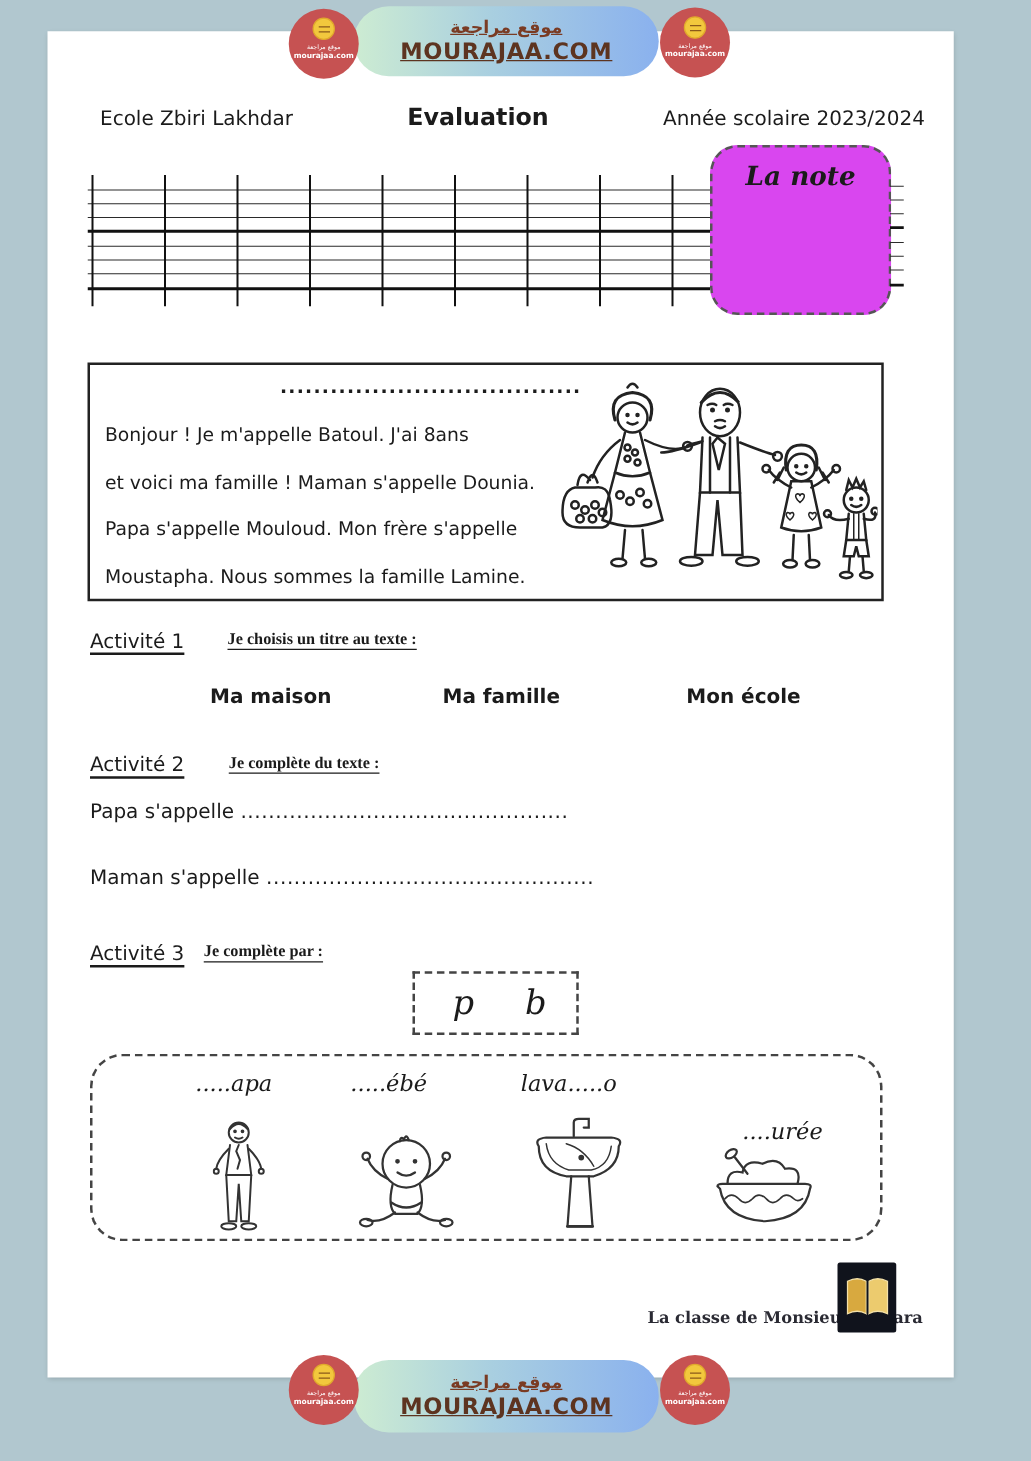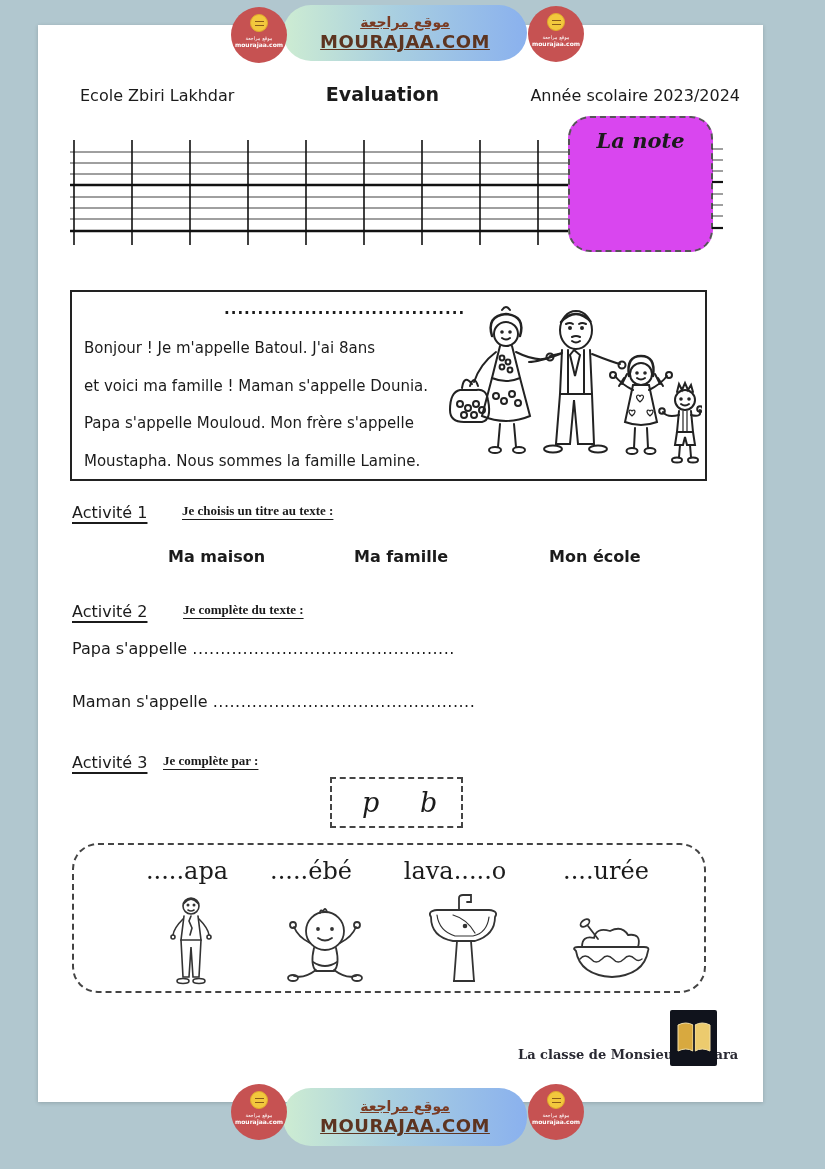--- a/index.html
+++ b/index.html
@@ -73,22 +73,22 @@
   
   .act-label { font-size:16px; font-weight:normal; text-decoration:underline; text-decoration-thickness:2px; text-underline-offset:4px; }
   .act-instr { font-size:13px; font-weight:600; text-decoration:underline; text-underline-offset:4px;font-family:Liberation Serif, serif; }
   .opt { font-size:16px; font-weight:bold; }
   .fill-line { font-size:16px; white-space:nowrap; }
   .fill-line .dots { letter-spacing:.5px; }
   .letters-box { left:292px; top:752px; width:133px; height:51px; border:2px dashed #444; background:#fff; }
   .letters-box span { font-family:"DejaVu Serif", serif; font-style:italic; font-size:27px; font-weight:500; top:8px; }
   .big-dash-box { left:34px; top:818px; width:634px; height:150px; border:2px dashed #444; border-radius:26px; background:#fff; }
   .cursive-word {
-    font-family:"DejaVu Serif", serif; font-weight:500;
-    font-size:24px; top:12px; transform:translateX(-50%); white-space:nowrap;
+    font-family:"DejaVu Serif", serif; font-style:italic; font-weight:500;
+    font-size:18px; top:12px; transform:translateX(-50%); white-space:nowrap;
   }
   .credit-text { left:480px; top:1022px; font-family:"DejaVu Serif", serif; font-weight:bold; font-size:13px; color:#2a2a33; }
   .book-logo { left:632px; top:985px; width:47px; height:56px; background:#10131c; border-radius:2px; display:flex; align-items:center; justify-content:center; }
   .book-logo svg { position:static; }
 </style>
 </head>
 <body>
 
 <div class="logo-circle" style="left:231px; top:7px;">
   <div class="inner-dot">
@@ -277,21 +277,21 @@
   <span class="act-instr" style="left:125px; top:728px;">Je complète par :</span>
   <div class="letters-box">
     <span style="left:30px;">p</span>
     <span style="left:88px;">b</span>
   </div>
 
   <div class="big-dash-box">
     <span class="cursive-word" style="left:113px;">.....apa</span>
     <span class="cursive-word" style="left:237px;">.....ébé</span>
     <span class="cursive-word" style="left:381px;">lava.....o</span>
-    <span class="cursive-word" style="left:532px;">....urée</span>
+    <span class="cursive-word" style="left:552px;margin-top:38px;">....urée</span>
 
     <svg style="left:96px; top:50px;" width="42" height="92" viewBox="0 0 42 92" fill="none" stroke="#333" stroke-width="1.6" stroke-linecap="round">
       <circle cx="21" cy="11" r="8"></circle>
       <path d="M14 8 Q21 0 28 8" stroke-width="2"></path>
       <circle cx="18" cy="10" r="0.7" fill="#333"></circle>
         <circle cx="24" cy="10" r="0.7" fill="#333"></circle>
       <path d="M18 15 Q21 17 24 15"></path>
       <path d="M14 21 L11 45 L31 45 L28 21"></path>
       <path d="M21 21 L19 26 L22 33 L20 40"></path>
       <path d="M13 24 Q4 33 3 40 M29 24 Q38 33 39 40"></path>

